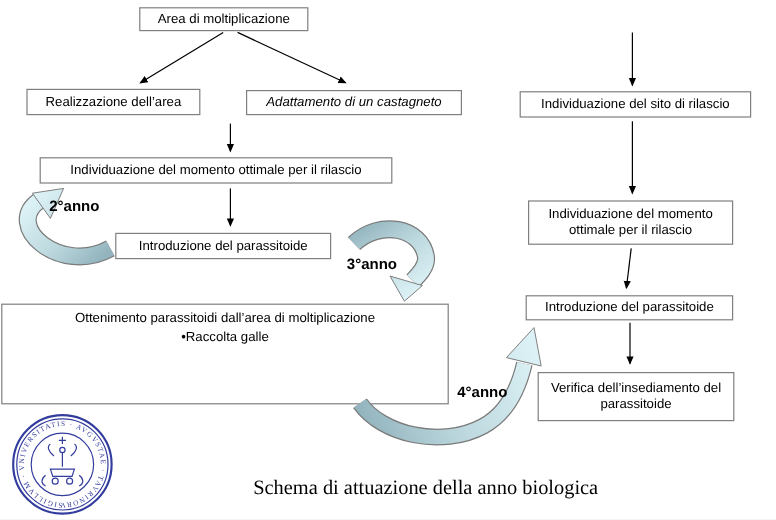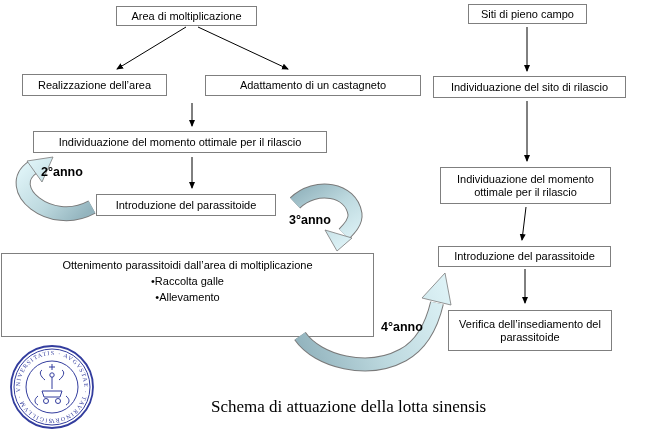--- a/index.html
+++ b/index.html
@@ -29,47 +29,45 @@
 </style>
 </head>
 <body>
 
 <div class="stage">
 
   <div class="box" style="left:116px;top:6px;width:141px;height:20px;text-align:right;">Area di moltiplicazione</div>
 
   <div class="box" style="left:22px;top:74px;width:145px;height:22px;">Realizzazione dell’area</div>
 
-  <div class="box" style="left:205px;top:75px;width:216px;height:21px;">Adattamento di un castagneto</div>
+  <div class="box" style="left:205px;top:75px;width:180px;height:21px;font-style:italic;">Adattamento di un castagneto</div>
 
   <div class="box" style="left:33px;top:131px;width:294px;height:22px;">Individuazione del momento ottimale per il rilascio</div>
 
   <div class="box" style="left:96px;top:194px;width:180px;height:22px;">Introduzione del parassitoide</div>
 
   <div class="bigbox" style="left:1px;top:253px;width:373px;height:84px;">
     <div>Ottenimento parassitoidi dall’area di moltiplicazione</div>
     <div>•Raccolta galle</div>
-    <div>•Allevamento</div>
   </div>
 
-  <div class="box" style="left:468px;top:4px;width:119px;height:20px;">Siti di pieno campo</div>
 
   <div class="box" style="left:433px;top:76px;width:193px;height:22px;">Individuazione del sito di rilascio</div>
 
   <div class="box" style="left:440px;top:167px;width:171px;height:37px;">Individuazione del momento ottimale per il rilascio</div>
 
   <div class="box" style="left:438px;top:246px;width:173px;height:21px;">Introduzione del parassitoide</div>
 
   <div class="box" style="left:448px;top:310px;width:164px;height:41px;">Verifica dell’insediamento del parassitoide</div>
 
   <div class="year" style="left:41px;top:165px;">2°anno</div>
   <div class="year" style="left:289px;top:213px;">3°anno</div>
   <div class="year" style="left:381px;top:320px;">4°anno</div>
 
-  <div class="caption" style="left:211px;top:397px;">Schema di attuazione della lotta sinensis</div>
+  <div class="caption" style="left:211px;top:397px;">Schema di attuazione della anno biologica</div>
 
   <svg class="seal" viewBox="0 0 86 86">
     <circle cx="43" cy="43" r="41" fill="none" stroke="#333d9e" stroke-width="1.8"></circle>
     <circle cx="43" cy="43" r="38" fill="none" stroke="#333d9e" stroke-width="1"></circle>
     <circle cx="43" cy="43" r="26" fill="none" stroke="#333d9e" stroke-width="1"></circle>
     <defs>
       <path id="seal-ring-path" d="M 43 75 A 32 32 0 1 1 43.01 75"></path>
     </defs>
     <text font-size="6" fill="#333d9e" letter-spacing="1.1" font-family="Liberation Serif, serif">
       <textPath href="#seal-ring-path">SIGILLVM · VNIVERSITATIS · AVGVSTAE · TAVRINORVM</textPath>

